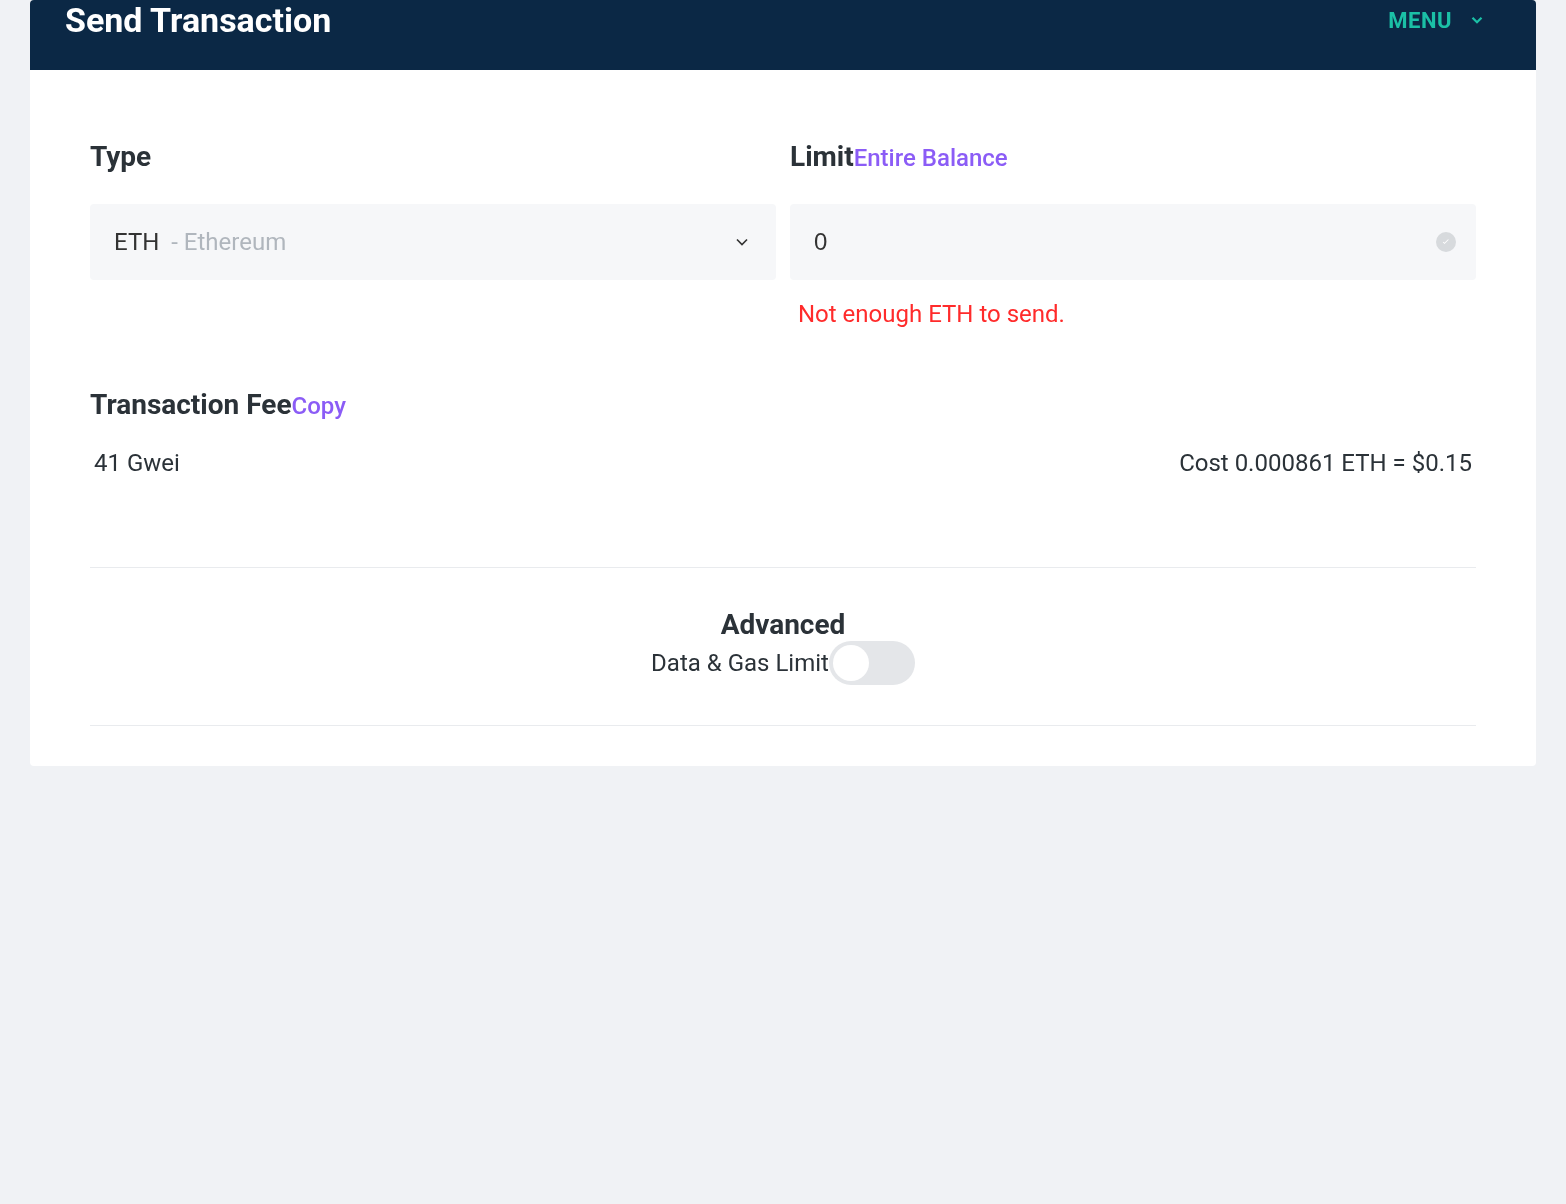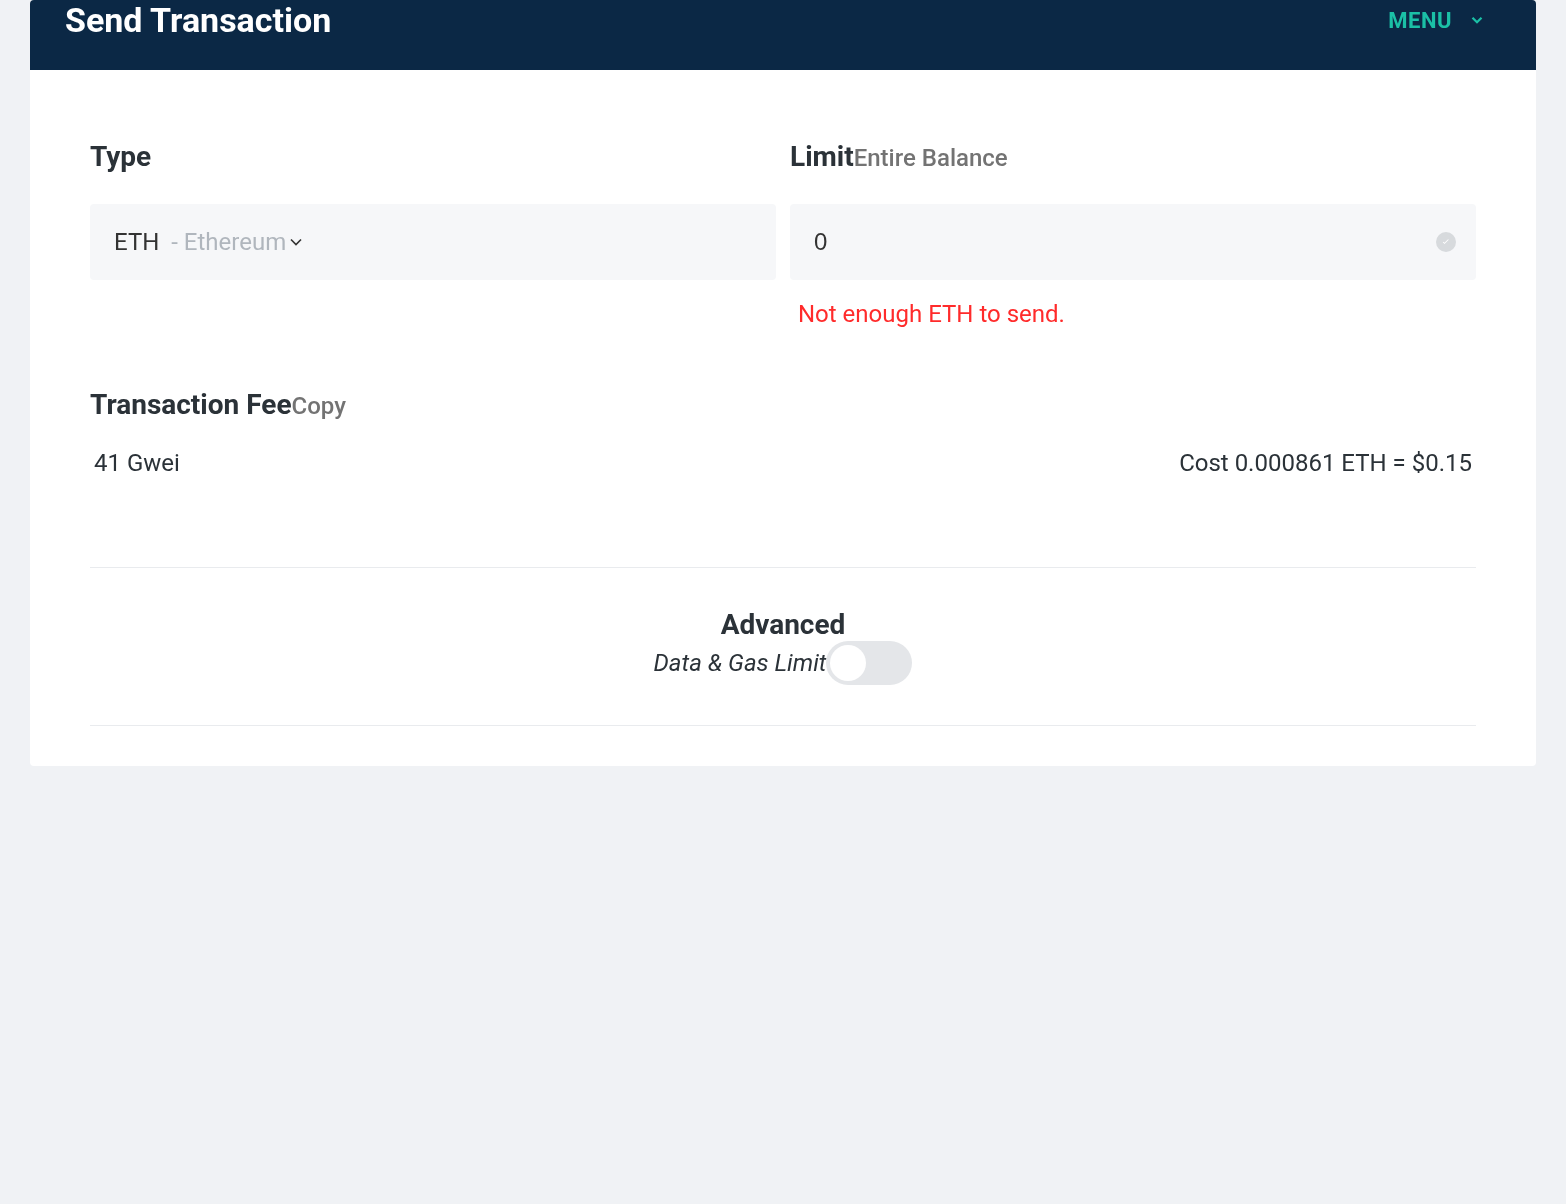--- a/index.html
+++ b/index.html
@@ -50,35 +50,36 @@
       justify-content: flex-start;
       align-items: baseline;
       margin-bottom: 28px;
     }
     .label {
       font-size: 28px;
       font-weight: 700;
       color: #2b3238;
     }
     .link-action {
-      color: #737373;
+      color: #8b5cf6;
       font-size: 24px;
       font-weight: 500;
       cursor: pointer;
     }
     .input-box {
       background: #f6f7f9;
       border-radius: 4px;
       height: 76px;
       display: flex;
       align-items: center;
       padding: 0 24px;
       position: relative;
     }
     .dropdown {
+      justify-content: space-between;
       cursor: pointer;
     }
     .dropdown-label { font-size: 24px; color: #333; }
     .dropdown-sub { color: #b0b6bd; margin-left: 6px; }
     .chevron { width: 20px; height: 20px; }
     .amount-input {
       font-size: 24px;
       color: #333;
       border: none;
       background: transparent;
@@ -122,21 +123,20 @@
       display: flex;
       justify-content: space-between;
       align-items: center;
       padding: 40px 0;
       border-bottom: 1px solid #e9ebee;
       flex-direction: column;
     }
     .advanced-right {
       display: flex;
       align-items: center;
-      font-style: italic;
     }
     .adv-label { font-size: 24px; color: #2b3238; }
     .toggle {
       width: 86px;
       height: 44px;
       background: #e4e6e9;
       border-radius: 22px;
       position: relative;
       cursor: pointer;
     }

